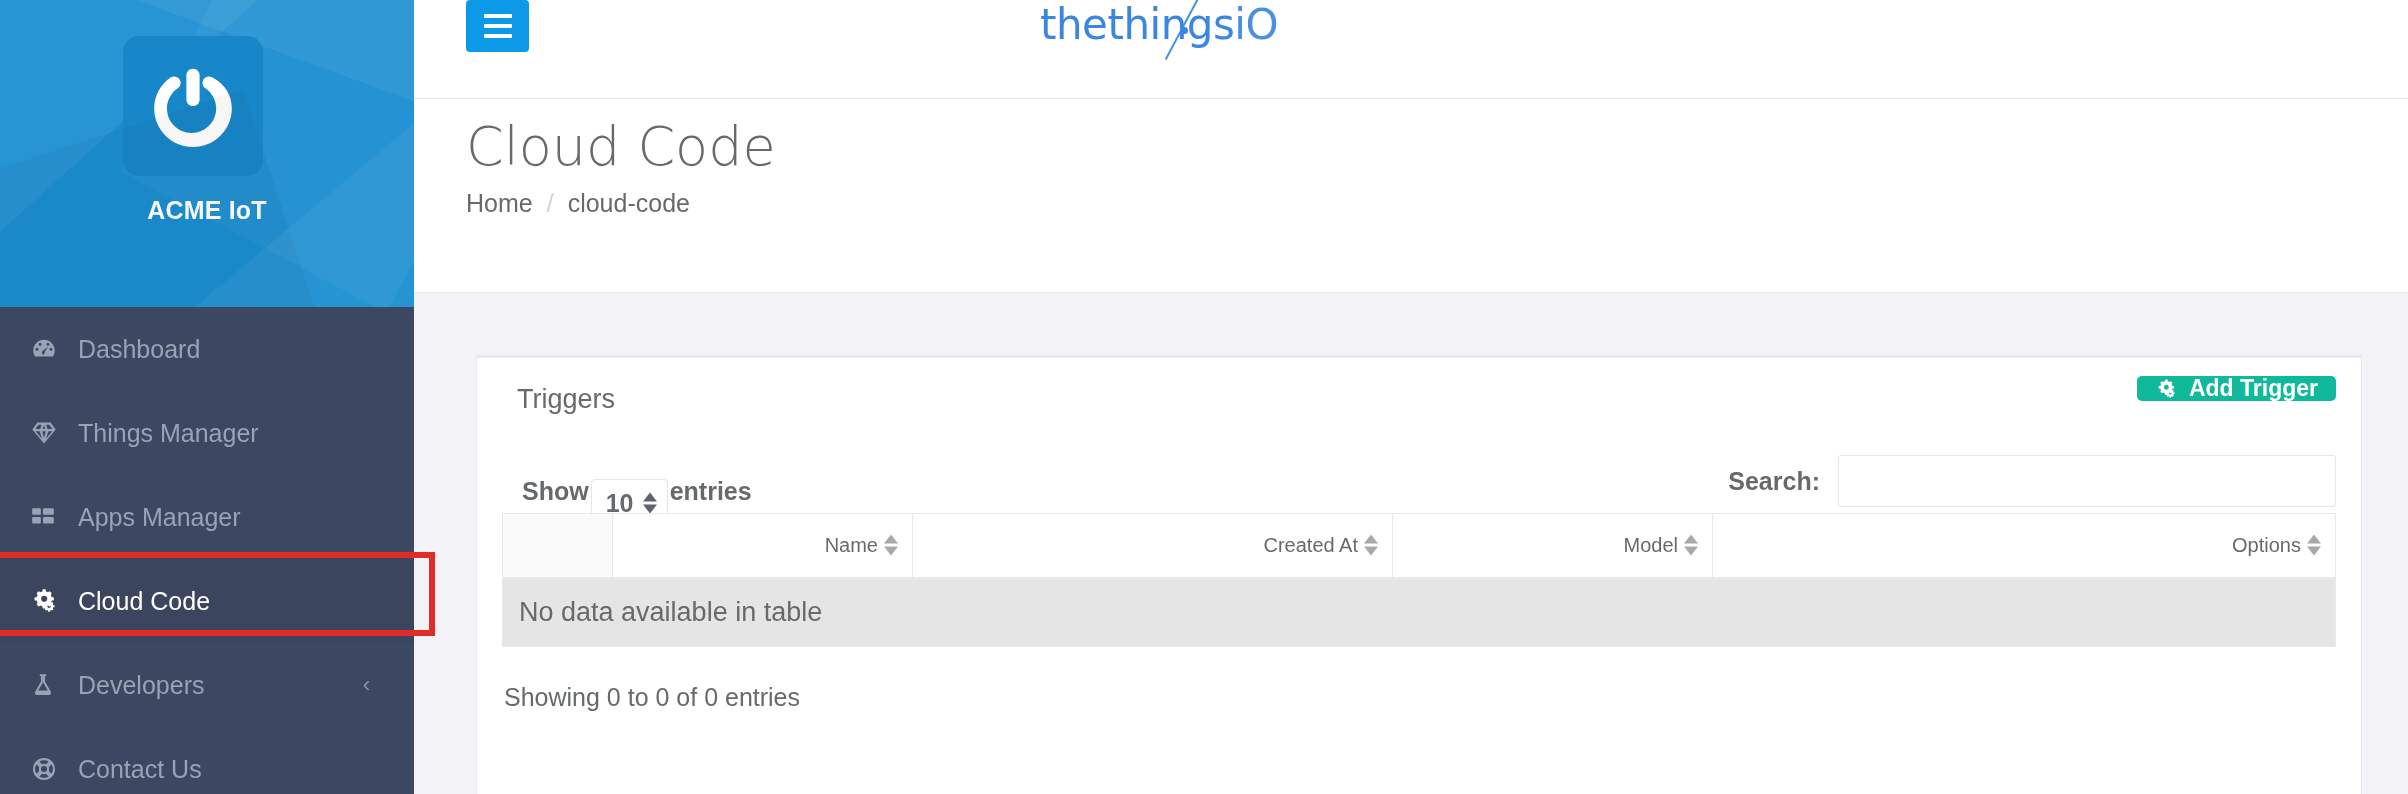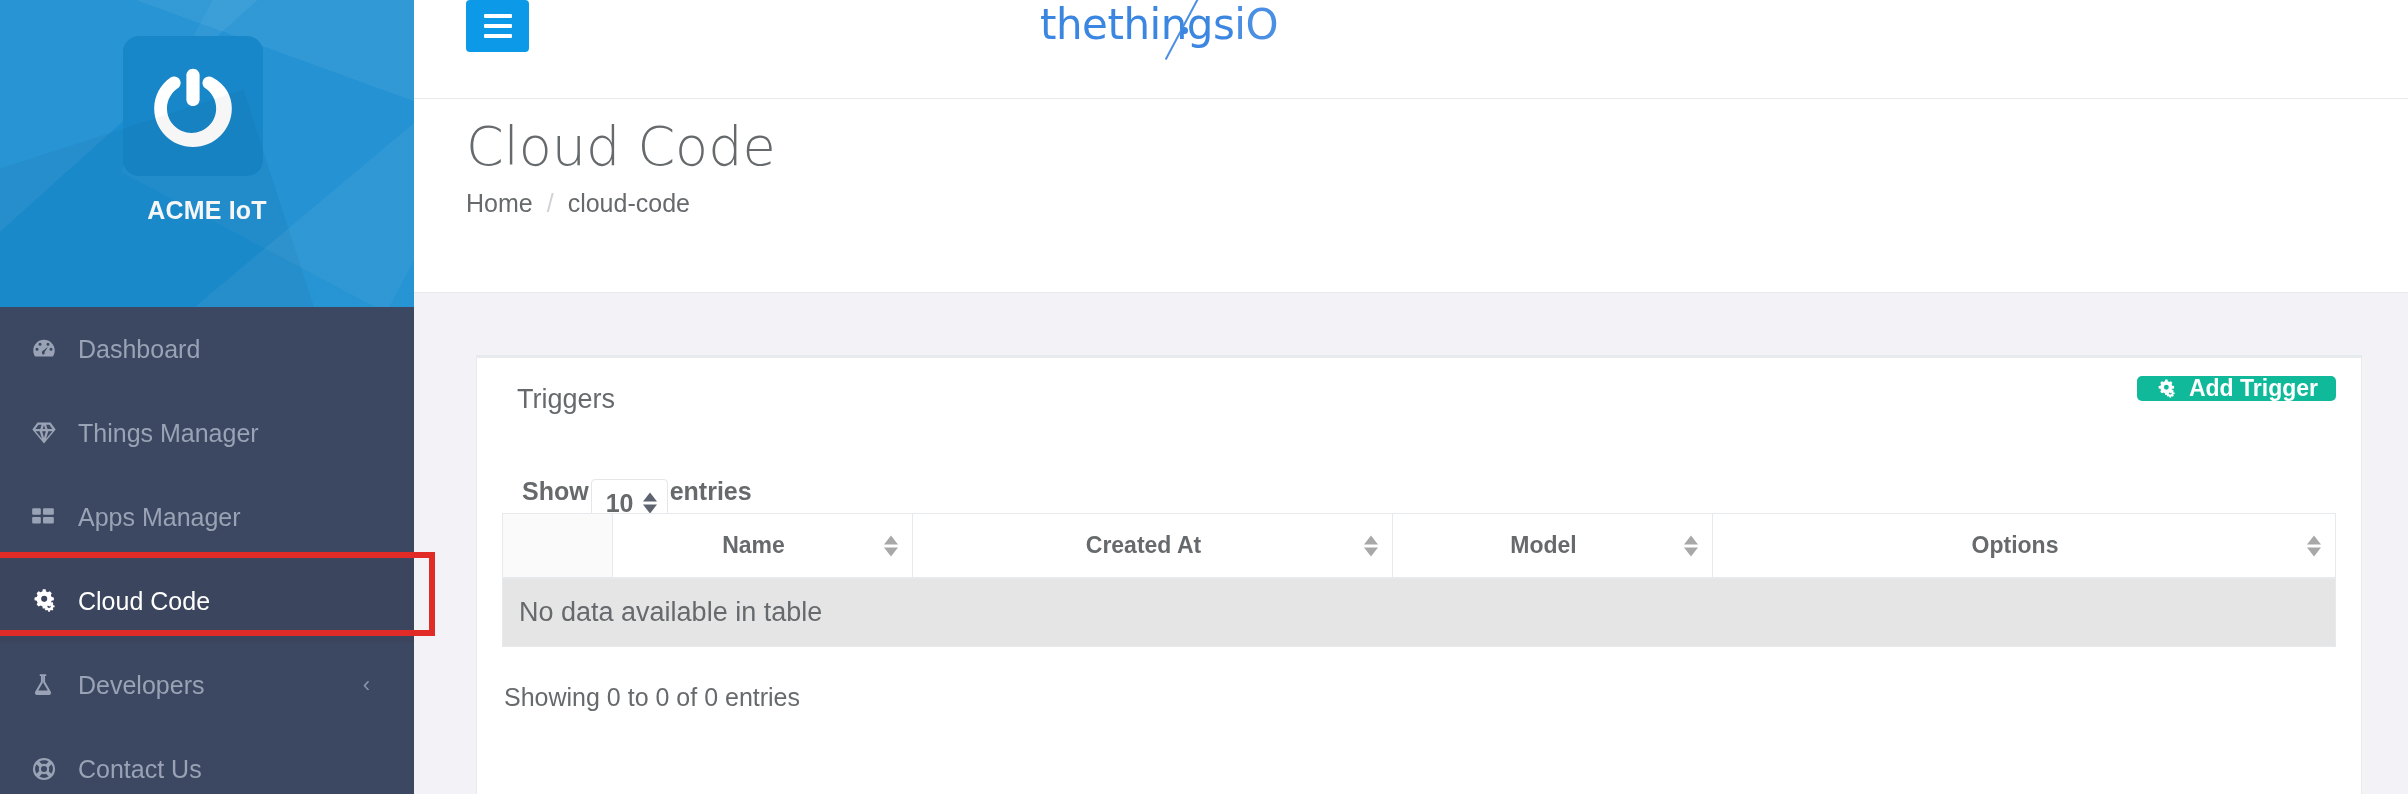--- a/index.html
+++ b/index.html
@@ -309,24 +309,24 @@
     margin: 0 25px;
     border-collapse: collapse;
     width: calc(100% - 50px);
     table-layout: fixed;
   }
   #data-table th {
     position: relative;
     border: 1px solid #e7eaec;
     border-bottom-width: 2px;
     background: #ffffff;
-    text-align: center;
-    font-size: 23px;
-    color: #676a6c;
-    font-weight: bold;
+    text-align: right;
+    font-size: 20px;
+    color: #676a6c;
+    font-weight: normal;
     padding: 18px 34px 18px 16px;
     height: 64px;
   }
   #data-table th.blank-col {
     background: #fafafa;
     width: 110px;
     padding: 0;
   }
   #data-table th .sortarrows {
     position:absolute;
@@ -491,20 +491,24 @@
         <div id="length-select">
           <span>10</span>
           <span class="spin">
             <span class="caret-up"></span>
             <span class="caret-down"></span>
           </span>
         </div>
         <span>entries</span>
       </div>
 
+      <div id="search-ctl">
+        <span>Search:</span>
+        <input id="search-input" type="text" placeholder="" style="">
+      </div>
     </div>
 
     <table id="data-table">
       <colgroup>
         <col style="width:110px">
         <col style="width:300px">
         <col style="width:480px">
         <col style="width:320px">
         <col style="width:auto">
       </colgroup>

